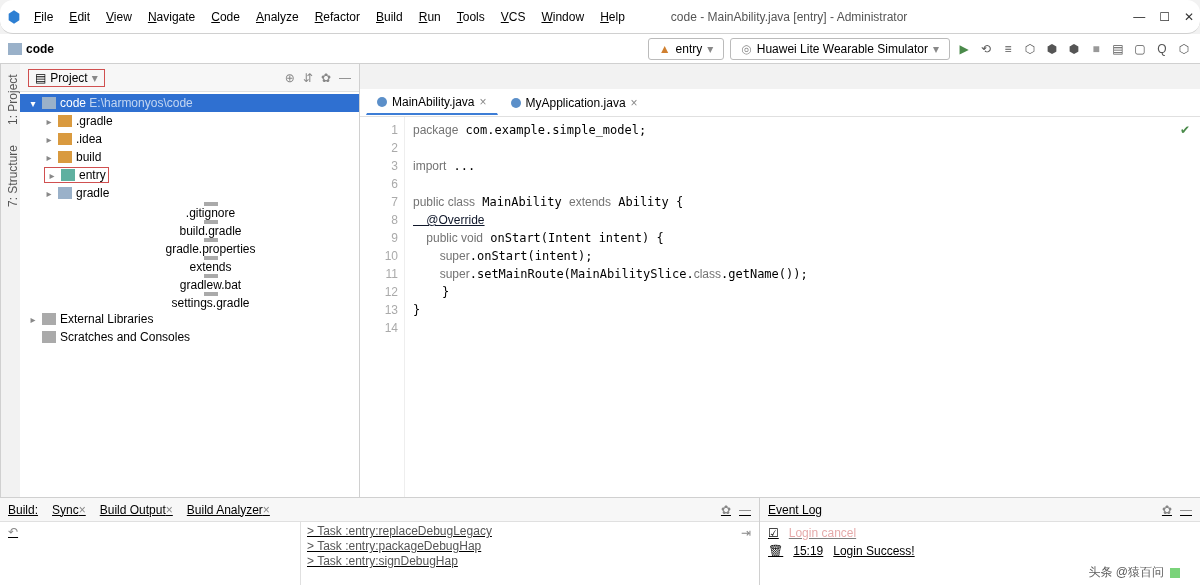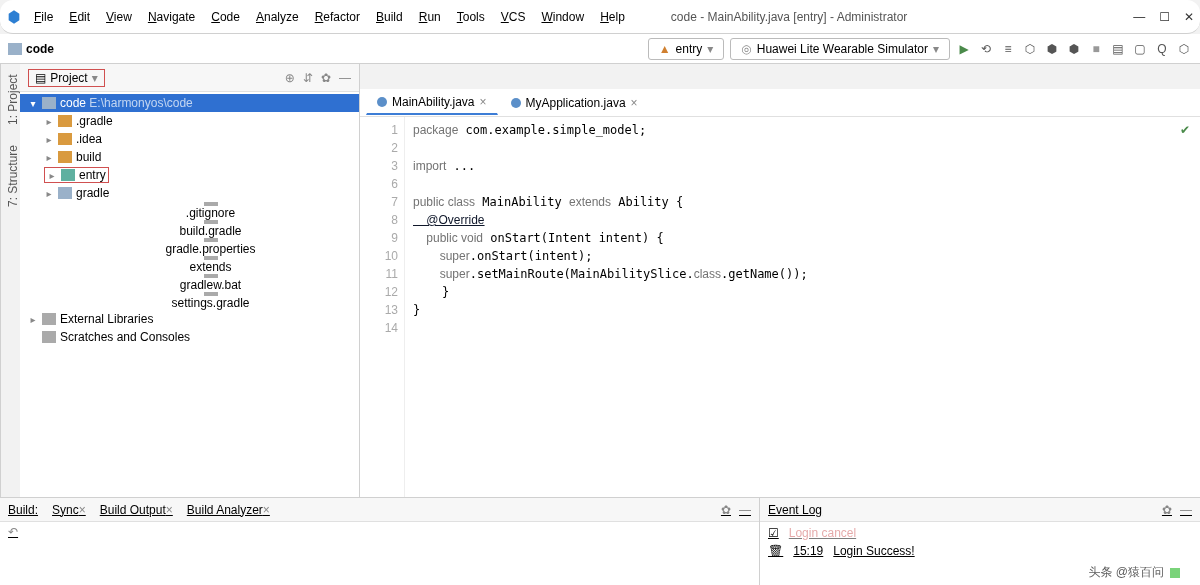--- a/index.html
+++ b/index.html
@@ -280,20 +280,26 @@
         </span>
       <div class="bh-tools">
         <span>✿</span>
         <span>—</span>
       </div>
     </div>
     <div class="build-body">
       <div class="build-left">
         <span style="color:#888">↶</span>
       </div>
+      <div class="build-right">
+        <div>&gt; Task :entry:replaceDebugLegacy</div>
+        <div>&gt; Task :entry:packageDebugHap</div>
+        <div>&gt; Task :entry:signDebugHap</div>
+        <span style="position:absolute;top:4px;right:8px;color:#888">⇥</span>
+      </div>
     </div>
   </div>
   <div class="event-panel">
     <div class="event-header">
       <span>Event Log</span>
       <div class="bh-tools" style="margin-left:auto">
         <span>✿</span>
         <span>—</span>
       </div>
     </div>

